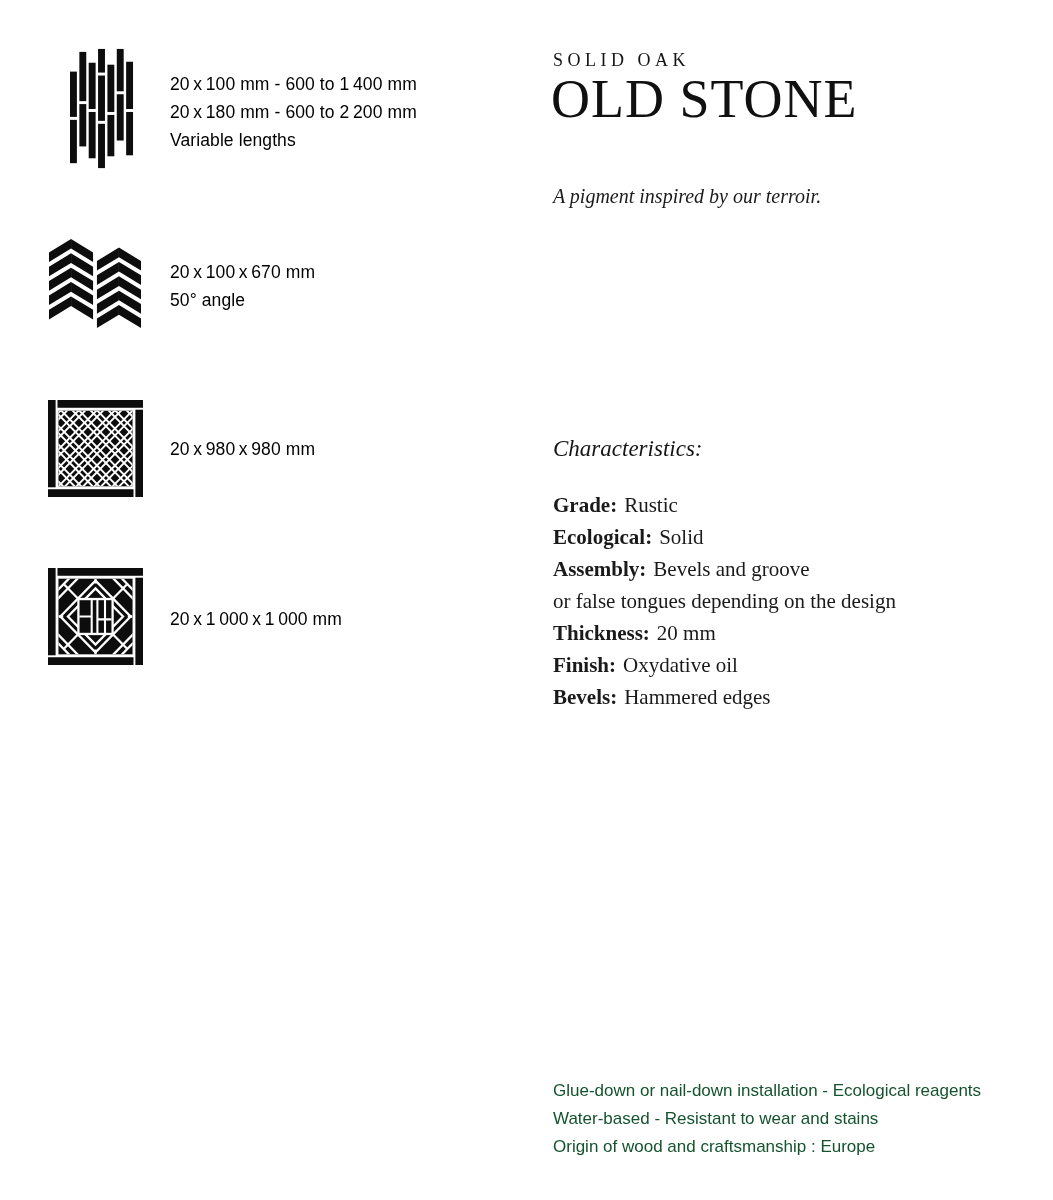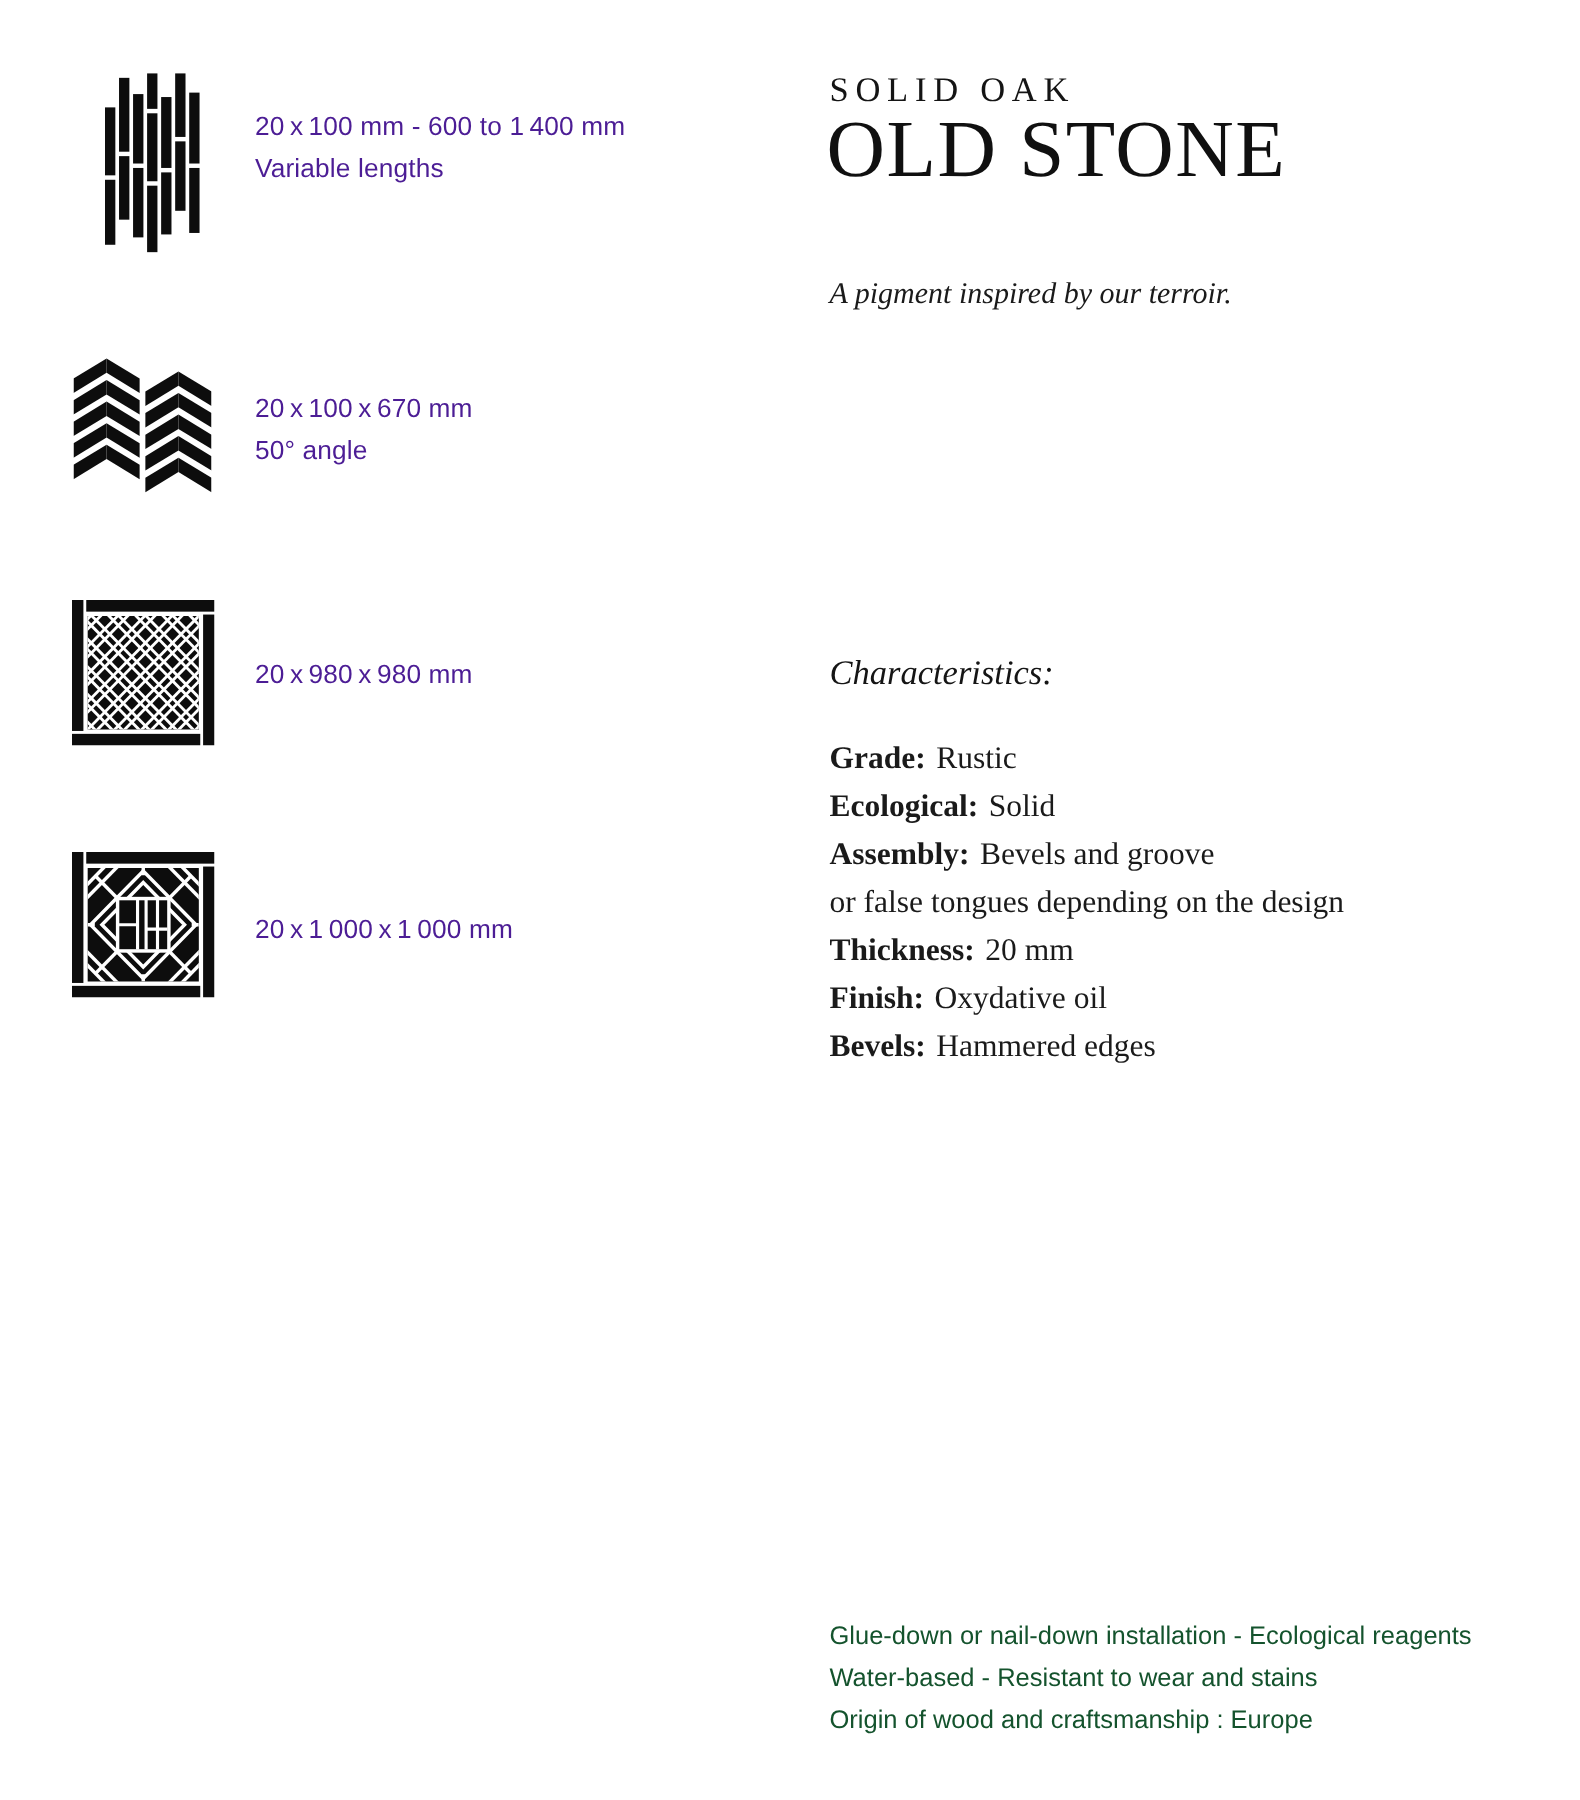--- a/index.html
+++ b/index.html
@@ -11,28 +11,28 @@
     color:#202020;
     overflow:hidden;
   }
   .abs{position:absolute;}
   
   .fmt-icon svg{display:block;}
   .icon-strips{left:70px;top:47px;width:65px;height:126px;}
   .icon-chevron{left:49px;top:238px;width:92px;height:92px;}
   .icon-weave{left:48px;top:400px;width:95px;height:97px;}
   .icon-versailles{left:48px;top:568px;width:95px;height:97px;}
-  .fmt-text{font-size:17.5px;line-height:28px;color:#4c1d95;letter-spacing:0.1px;}
+  .fmt-text{font-size:17.5px;line-height:28px;color:#000000;letter-spacing:0.1px;}
   .fmt-text-1{left:170px;top:70px;}
   .fmt-text-2{left:170px;top:258px;}
   .fmt-text-3{left:170px;top:435px;}
   .fmt-text-4{left:170px;top:605px;}
   
   .serif{font-family:"Liberation Serif","DejaVu Serif",serif;}
-  .brand-collection{left:553px;top:46px;font-size:23px;letter-spacing:4.5px;color:#141414;line-height:28px;}
+  .brand-collection{left:553px;top:46px;font-size:18px;letter-spacing:4.5px;color:#141414;line-height:28px;}
   .brand-product{left:551px;top:70px;font-size:54px;letter-spacing:1px;line-height:58px;color:#101010;}
   .brand-tagline{left:553px;top:138px;font-size:20px;font-style:italic;color:#1a1a1a;line-height:28px;margin-top:44px;}
   
   .char-heading{left:553px;top:434px;font-size:23px;font-style:italic;color:#151515;line-height:30px;}
   .char-list{left:553px;top:489px;font-size:21px;line-height:32px;color:#1a1a1a;}
   .char-label{font-weight:700;margin-right:7px;}
   .char-label:empty{display:none;margin:0;}
   
   .footer-notes{left:553px;top:1077px;font-size:17px;line-height:28px;color:#14532d;width:470px;}
 </style>
@@ -55,20 +55,21 @@
       <rect x="38" y="17" width="7" height="48"></rect>
         <rect x="38" y="68" width="7" height="42"></rect>
       <rect x="47.5" y="1" width="7" height="43"></rect>
         <rect x="47.5" y="47" width="7" height="47"></rect>
       <rect x="57" y="14" width="7" height="48"></rect>
         <rect x="57" y="65" width="7" height="44"></rect>
     </svg>
   </span>
   <div class="abs fmt-text fmt-text-1">
     <div>20 x 100 mm - 600 to 1 400 mm</div>
+    <div>20 x 180 mm - 600 to 2 200 mm</div>
     <div>Variable lengths</div>
   </div>
 
   <span class="abs fmt-icon icon-chevron">
     <svg viewBox="0 0 96 94" width="92" height="92" fill="#0d0d0d" xmlns="http://www.w3.org/2000/svg">
       <polygon points="0,14 23,0 23,10 0,24"></polygon>
         <polygon points="23,0 46,14 46,24 23,10"></polygon>
       <polygon points="0,29 23,15 23,25 0,39"></polygon>
         <polygon points="23,15 46,29 46,39 23,25"></polygon>
       <polygon points="0,44 23,30 23,40 0,54"></polygon>

